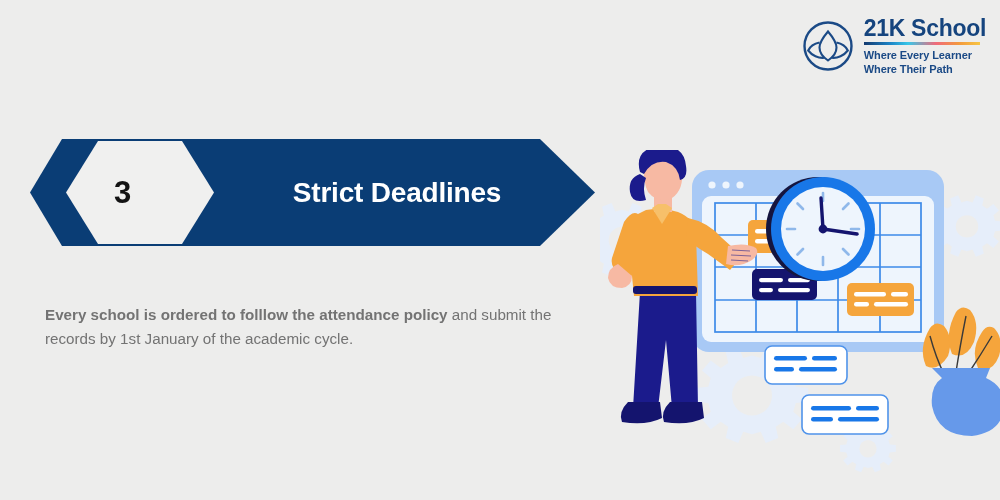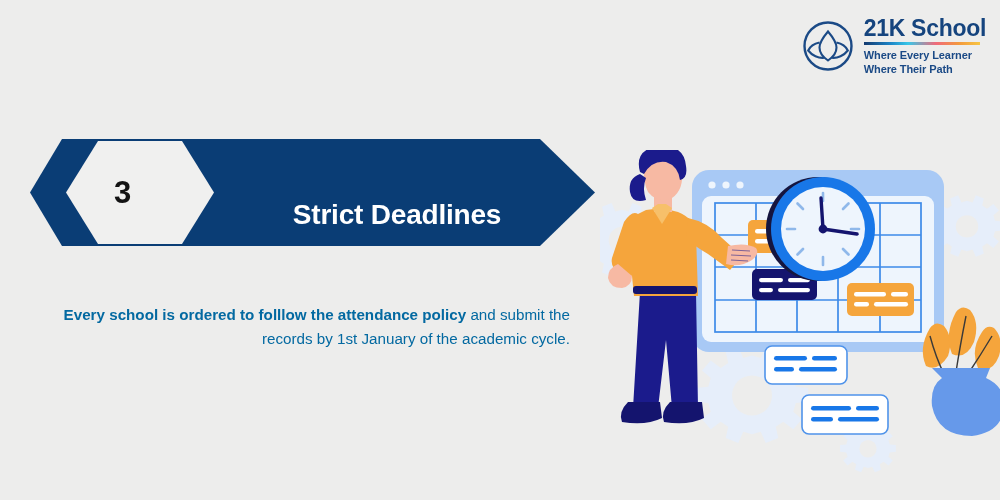--- a/index.html
+++ b/index.html
@@ -37,27 +37,26 @@
   .banner-number {
     position:absolute; left:0; top:0; width:185px; height:107px;
     display:flex; align-items:center; justify-content:center;
     font-size:31px; font-weight:bold; color:#131313;
   }
   .banner-title {
     position:absolute; left:182px; top:0; width:370px; height:107px;
     display:flex; align-items:center; justify-content:center;
     font-size:28px; font-weight:bold; color:#ffffff;
     letter-spacing:-0.2px;
-    margin-top:22px;
   }
 
   
   .body-copy {
     position:absolute; left:45px; top:303px; width:525px;
-    text-align:right; font-size:15.2px; color:#0369a1;
+    text-align:left; font-size:15.2px; color:#737373;
     line-height:1.55;
   }
   .body-copy b { font-weight:bold; }
 
   
   .illustration { position:absolute; left:600px; top:150px; width:400px; height:330px; }
   .illustration svg { display:block; }
 </style>
 </head>
 <body>

